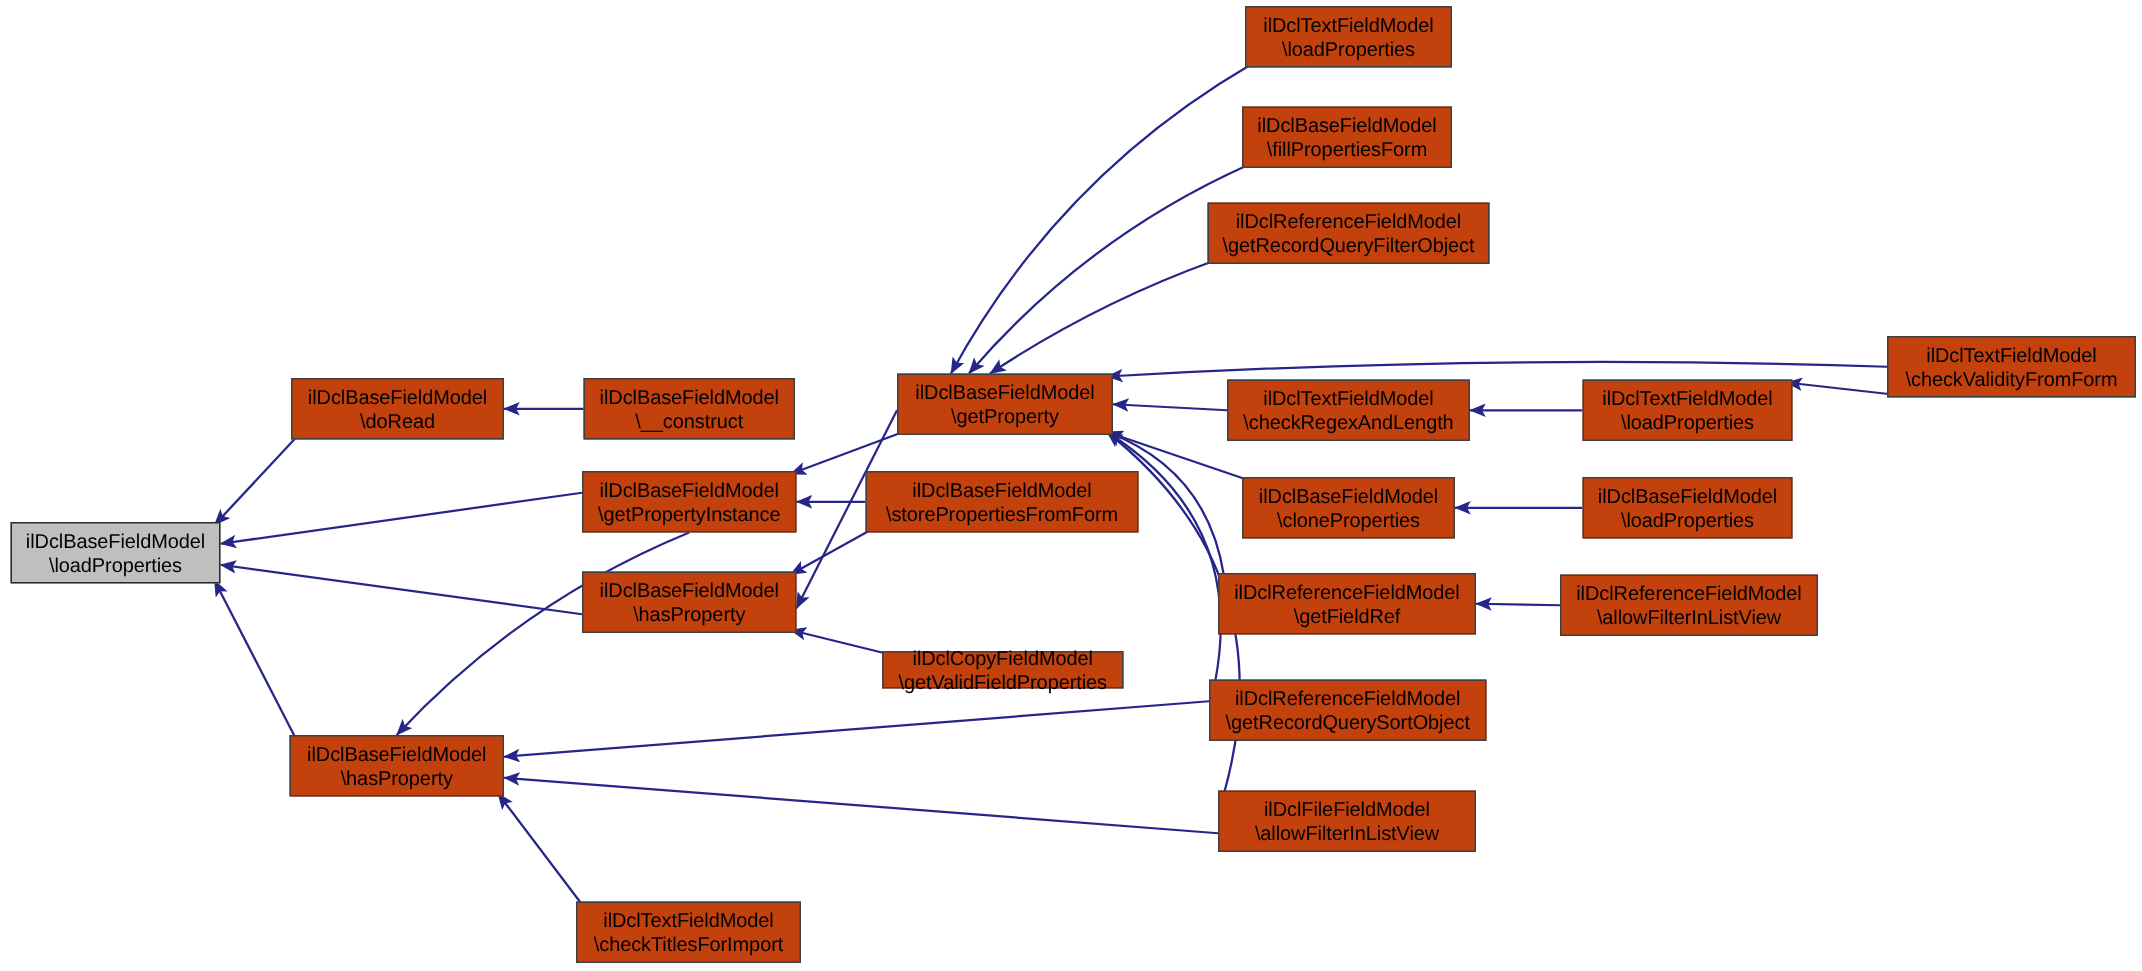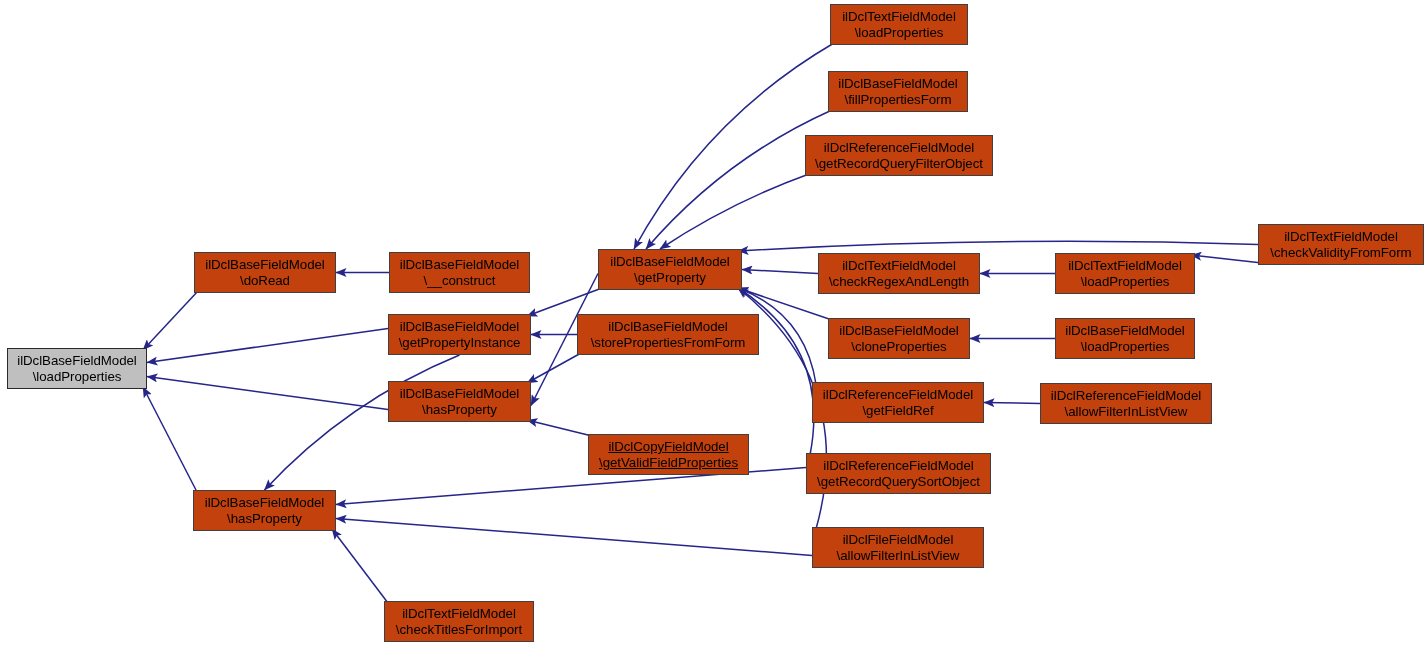--- a/index.html
+++ b/index.html
@@ -114,21 +114,21 @@
         <span class="l2">\hasProperty</span>
       </div>
       <div class="node" style="left: 384px; top: 601px; width: 150px; height: 41px;">
         <span class="l1">ilDclTextFieldModel</span>
         <span class="l2">\checkTitlesForImport</span>
       </div>
       <div class="node" style="left: 577px; top: 314px; width: 182px; height: 41px;">
         <span class="l1">ilDclBaseFieldModel</span>
         <span class="l2">\storePropertiesFromForm</span>
       </div>
-      <div class="node" style="left: 588px; top: 434px; width: 161px; height: 41px; text-decoration: underline;">
+      <div class="node" style="left: 588px; top: 434px; width: 161px; height: 25px;">
         <span class="l1">ilDclCopyFieldModel</span>
         <span class="l2">\getValidFieldProperties</span>
       </div>
       <div class="node" style="left: 598px; top: 249px; width: 144px; height: 41px;">
         <span class="l1">ilDclBaseFieldModel</span>
         <span class="l2">\getProperty</span>
       </div>
       <div class="node" style="left: 830px; top: 4px; width: 138px; height: 41px;">
         <span class="l1">ilDclTextFieldModel</span>
         <span class="l2">\loadProperties</span>

